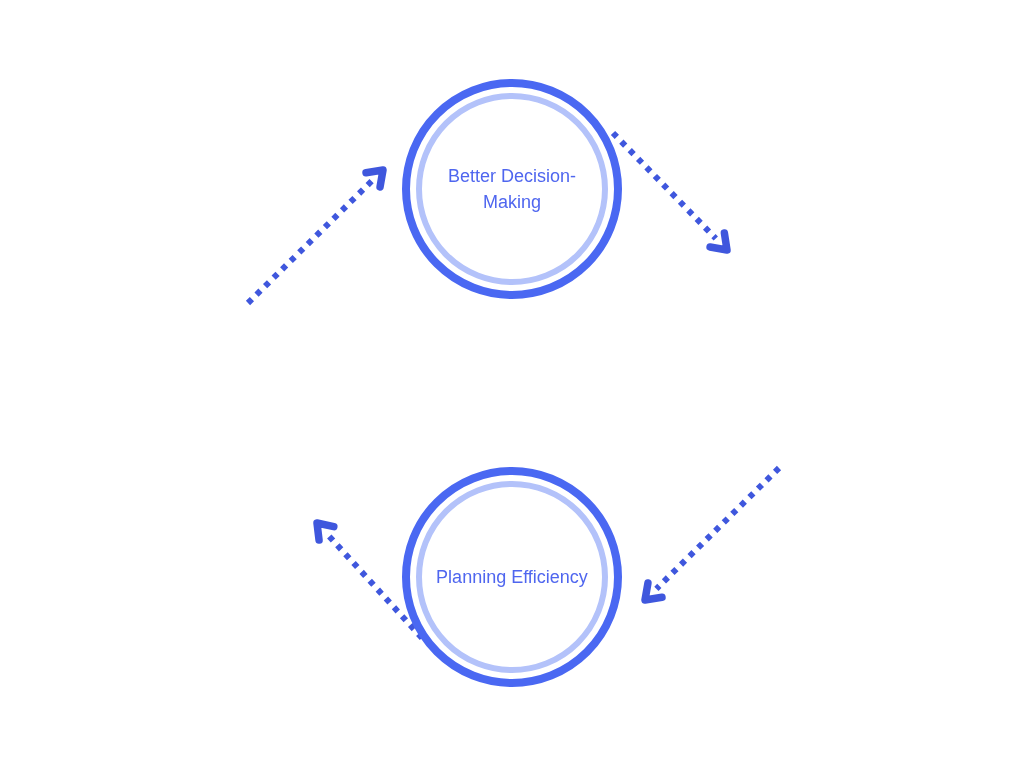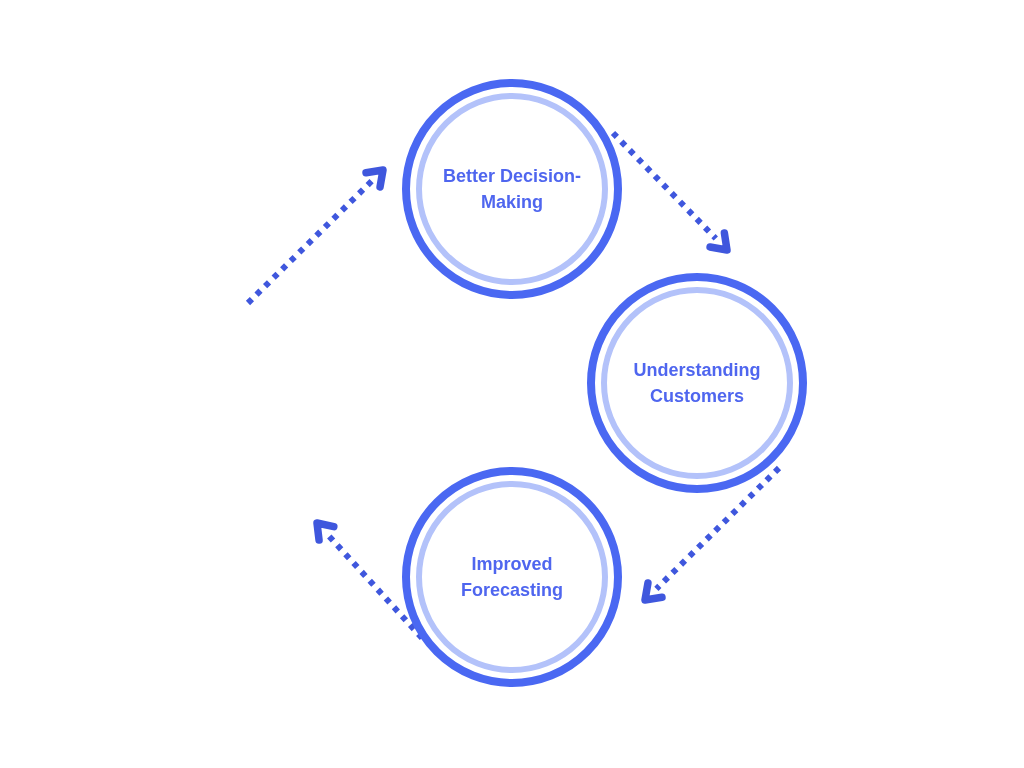--- a/index.html
+++ b/index.html
@@ -31,21 +31,21 @@
     content:"";
     position:absolute;inset:6px;
     border:6px solid var(--ring-inner);
     border-radius:50%;
   }
   .node-label{
     position:relative;
     max-width:160px;
     font-size:18px;
     line-height:26px;
-    font-weight:700;
+    font-weight:400;
     color:var(--label);
   }
   .node-top{left:402px;top:79px;}
   .node-left{left:218px;top:274px;}
   .node-right{left:587px;top:273px;}
   .node-bottom{left:402px;top:467px;}
   .dotline{stroke:var(--arrow);stroke-width:6;stroke-dasharray:5.5 6.5;fill:none;}
   .head{stroke:var(--arrow);stroke-width:7.5;fill:none;stroke-linecap:round;stroke-linejoin:round;}
 </style>
 </head>
@@ -73,22 +73,19 @@
     <g>
       <line class="dotline" x1="422" y1="638" x2="327.8" y2="534.8"></line>
       <path class="head" d="M-14,-10 L0,0 L-14,10" transform="translate(317,523) rotate(-132.4)"></path>
     </g>
   </svg>
 
   <div class="node node-top">
     <div class="node-label">Better Decision-Making</div>
   </div>
 
-  <div class="node node-right">
-    <div class="node-label">Understanding Customers</div>
-  </div>
 
   <div class="node node-bottom">
-    <div class="node-label">Improved Forecasting</div>
+    <div class="node-label">Planning Efficiency</div>
   </div>
 
 
 </div>
 
 </body></html>

